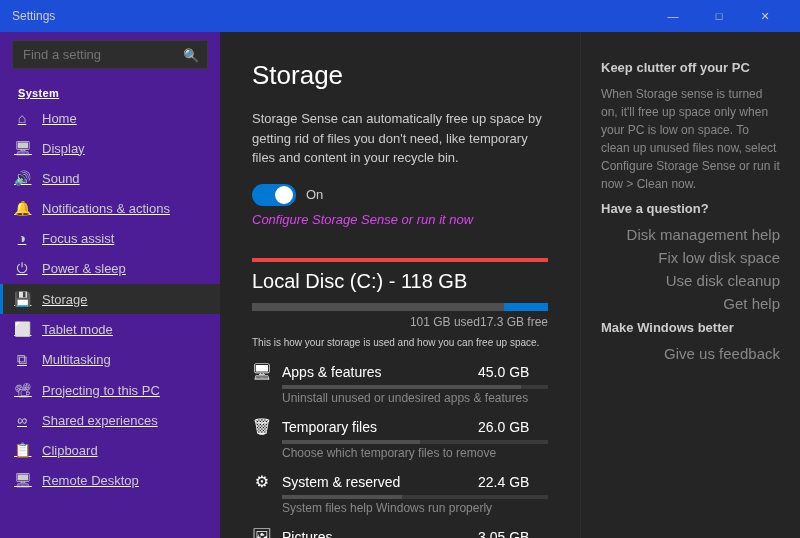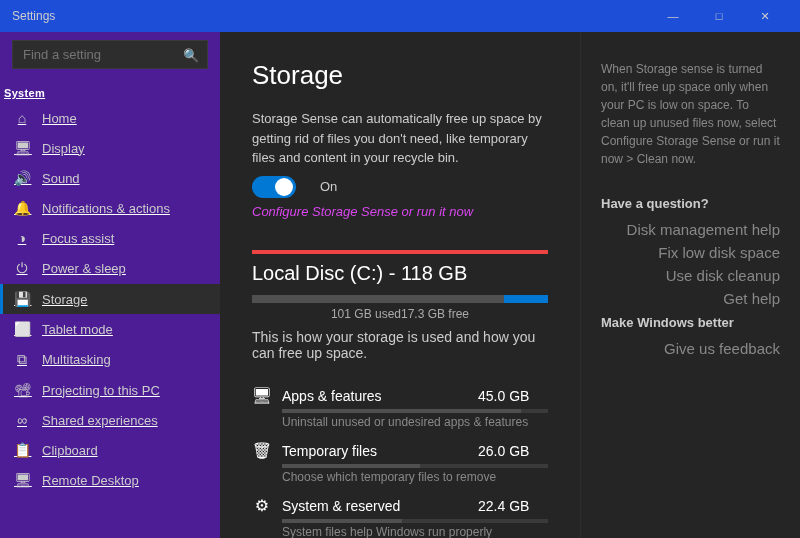--- a/index.html
+++ b/index.html
@@ -81,21 +81,21 @@
       top: 50%;
       transform: translateY(-50%);
       color: #888;
       font-size: 13px;
     }
 
     .sidebar-section-label {
       font-size: 11px;
       font-weight: 700;
       color: #ffffff;
-      padding: 6px 14px 4px 4px;
+      padding: 6px 14px 4px 18px;
       letter-spacing: 0.03em;
     }
 
     .sidebar-item {
       display: flex;
       align-items: center;
       gap: 12px;
       padding: 7px 14px;
       cursor: pointer;
       font-size: 13px;
@@ -126,27 +126,27 @@
       font-weight: 300;
       margin-bottom: 18px;
       color: #ffffff;
     }
 
     .storage-sense-desc {
       font-size: 13px;
       color: #cccccc;
       line-height: 1.5;
       max-width: 380px;
-      margin-bottom: 8px;
+      margin-bottom: 16px;
     }
 
     .toggle-row {
       display: flex;
       align-items: center;
-      gap: 24px;
+      gap: 10px;
       margin-bottom: 6px;
     }
     .toggle {
       width: 44px;
       height: 22px;
       background: #0078d4;
       border-radius: 11px;
       position: relative;
       cursor: pointer;
       flex-shrink: 0;
@@ -197,30 +197,30 @@
     }
     .disk-bar-free {
       height: 100%;
       background: #0078d4;
       position: absolute;
       top: 0;
     }
 
     .disk-labels {
       display: flex;
-      justify-content: center;
+      justify-content: flex-end;
       font-size: 12px;
       color: #aaaaaa;
       margin-bottom: 8px;
     }
 
     .disk-subtitle {
-      font-size: 14px;
-      color: #cccccc;
-      margin-bottom: 25px;
+      font-size: 10px;
+      color: #cccccc;
+      margin-bottom: 14px;
     }
 
     .storage-item {
       margin-bottom: 12px;
     }
     .storage-item-header {
       display: flex;
       align-items: center;
       gap: 10px;
       margin-bottom: 2px;
@@ -272,21 +272,21 @@
       font-size: 13px;
       font-weight: 600;
       color: #cccccc;
       margin-bottom: 10px;
     }
 
     .panel-text {
       font-size: 12px;
       color: #888888;
       line-height: 1.5;
-      margin-bottom: 28px;
+      margin-bottom: 8px;
     }
 
     .panel-link {
       display: block;
       font-size: 15px;
       color: #888888;
       margin-bottom: 6px;
       cursor: pointer;
       text-align: right;
     }
@@ -431,20 +431,21 @@
       <span class="storage-item-icon">🖼</span>
       <span class="storage-item-name">Pictures</span>
       <span class="storage-item-size">3.05 GB</span>
     </div>
 
   </div>
       </div>
   </div>
 
   <div class="right-panel">
+    <div class="panel-section-title">Keep clutter off your PC</div>
     <p class="panel-text">When Storage sense is turned on, it'll free up space only when your PC is low on space. To clean up unused files now, select Configure Storage Sense or run it now &gt; Clean now.</p>
 
     <div class="panel-section-gap">
       <div class="panel-section-title">Have a question?</div>
       <div id="panel-links">
           <a class="panel-link">Disk management help</a>
           <a class="panel-link">Fix low disk space</a>
           <a class="panel-link">Use disk cleanup</a>
           <a class="panel-link">Get help</a>
         </div>

